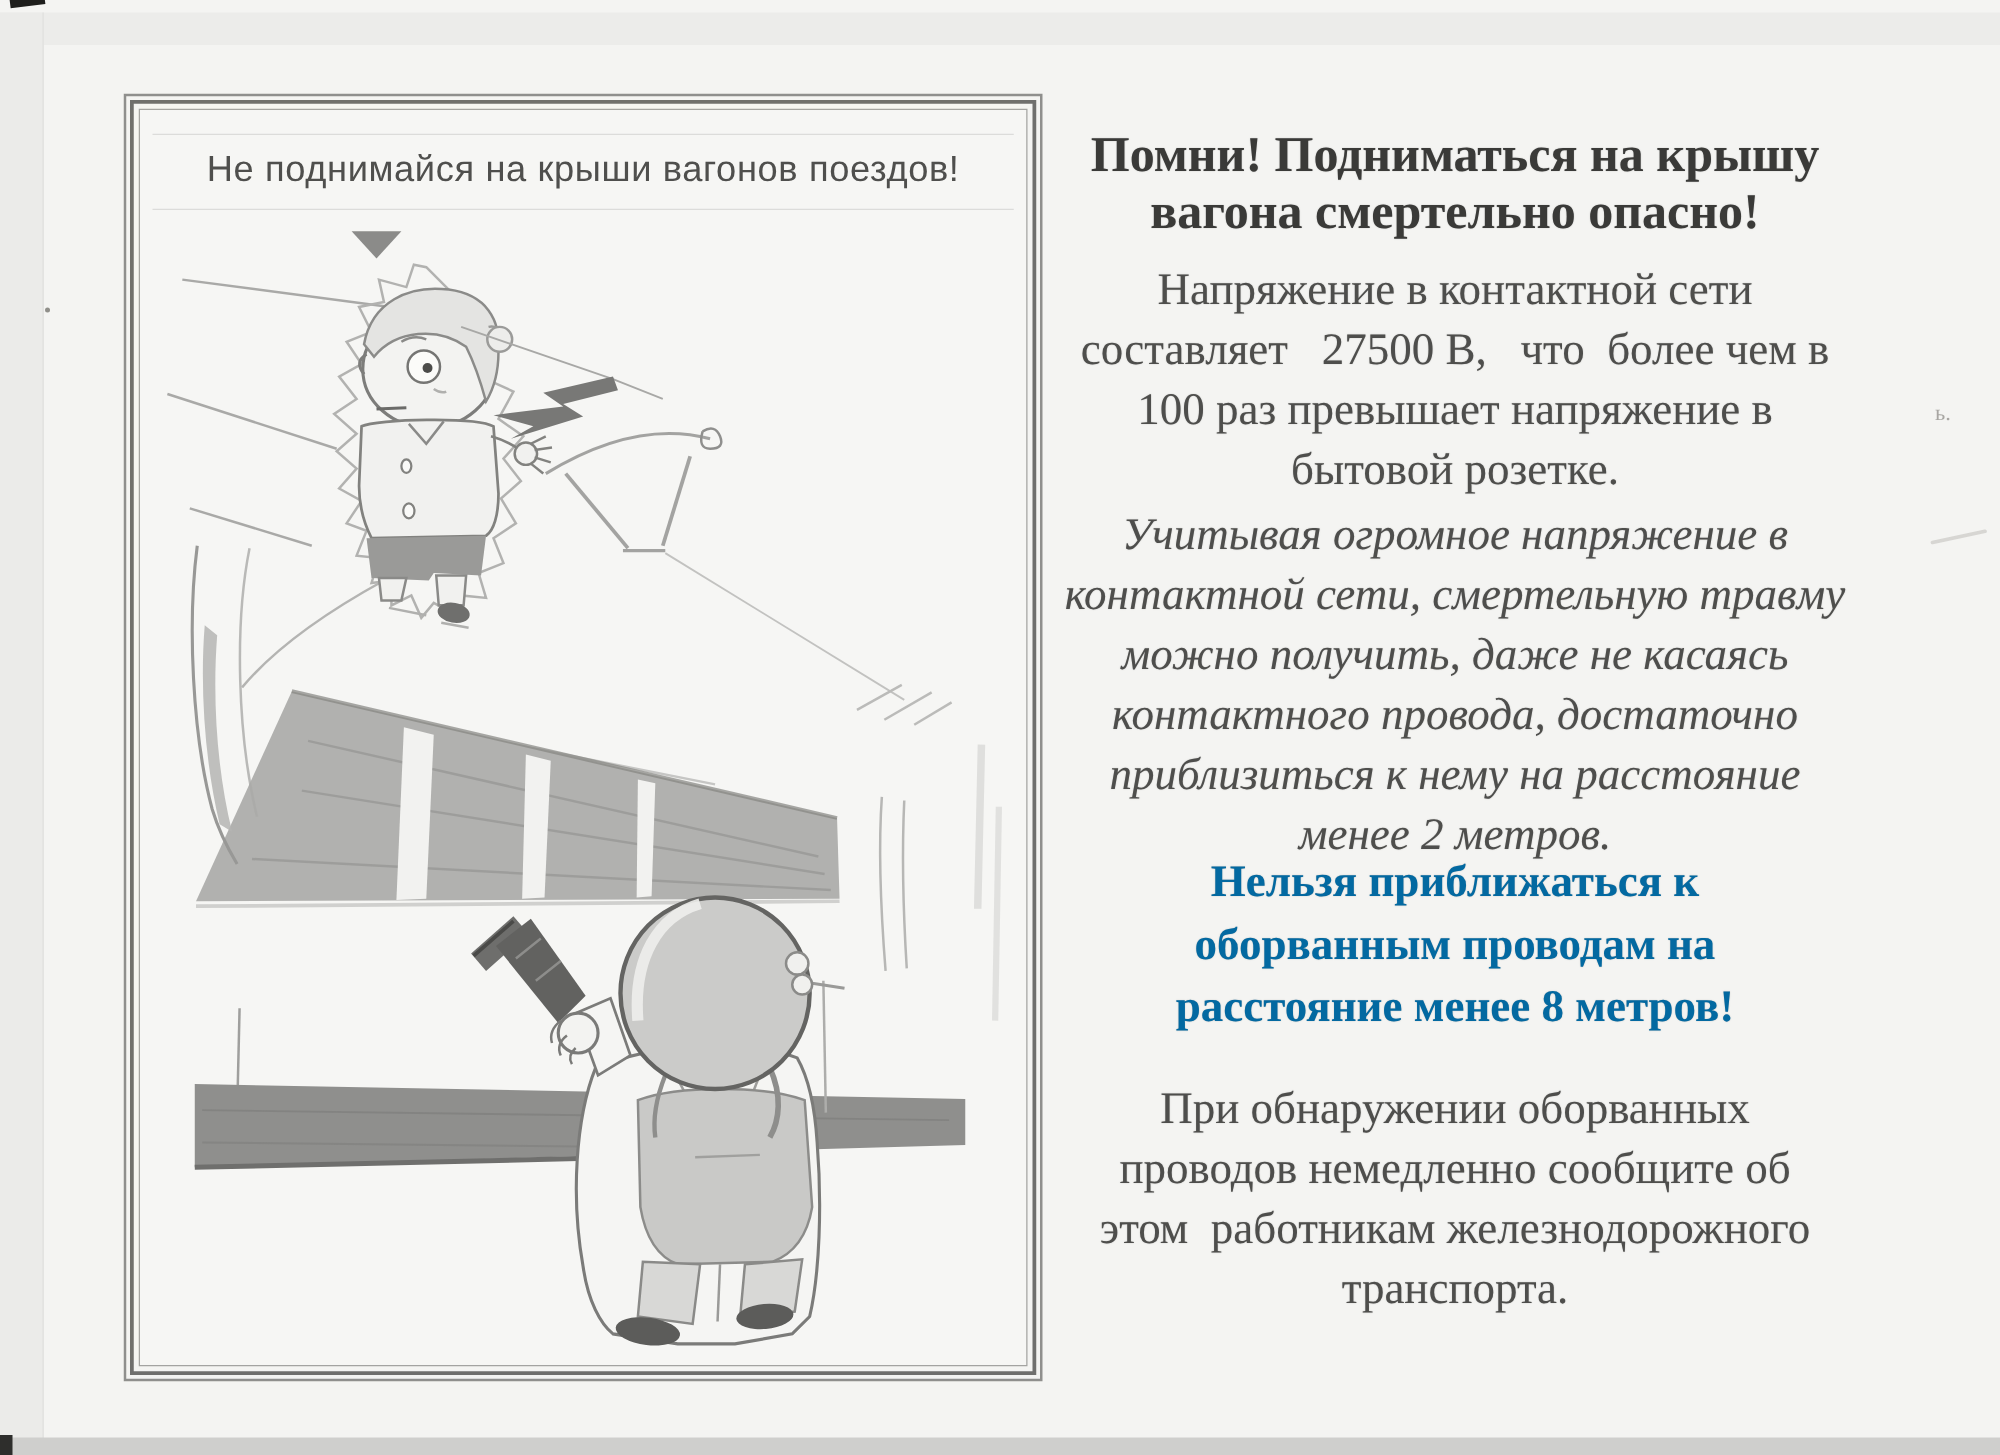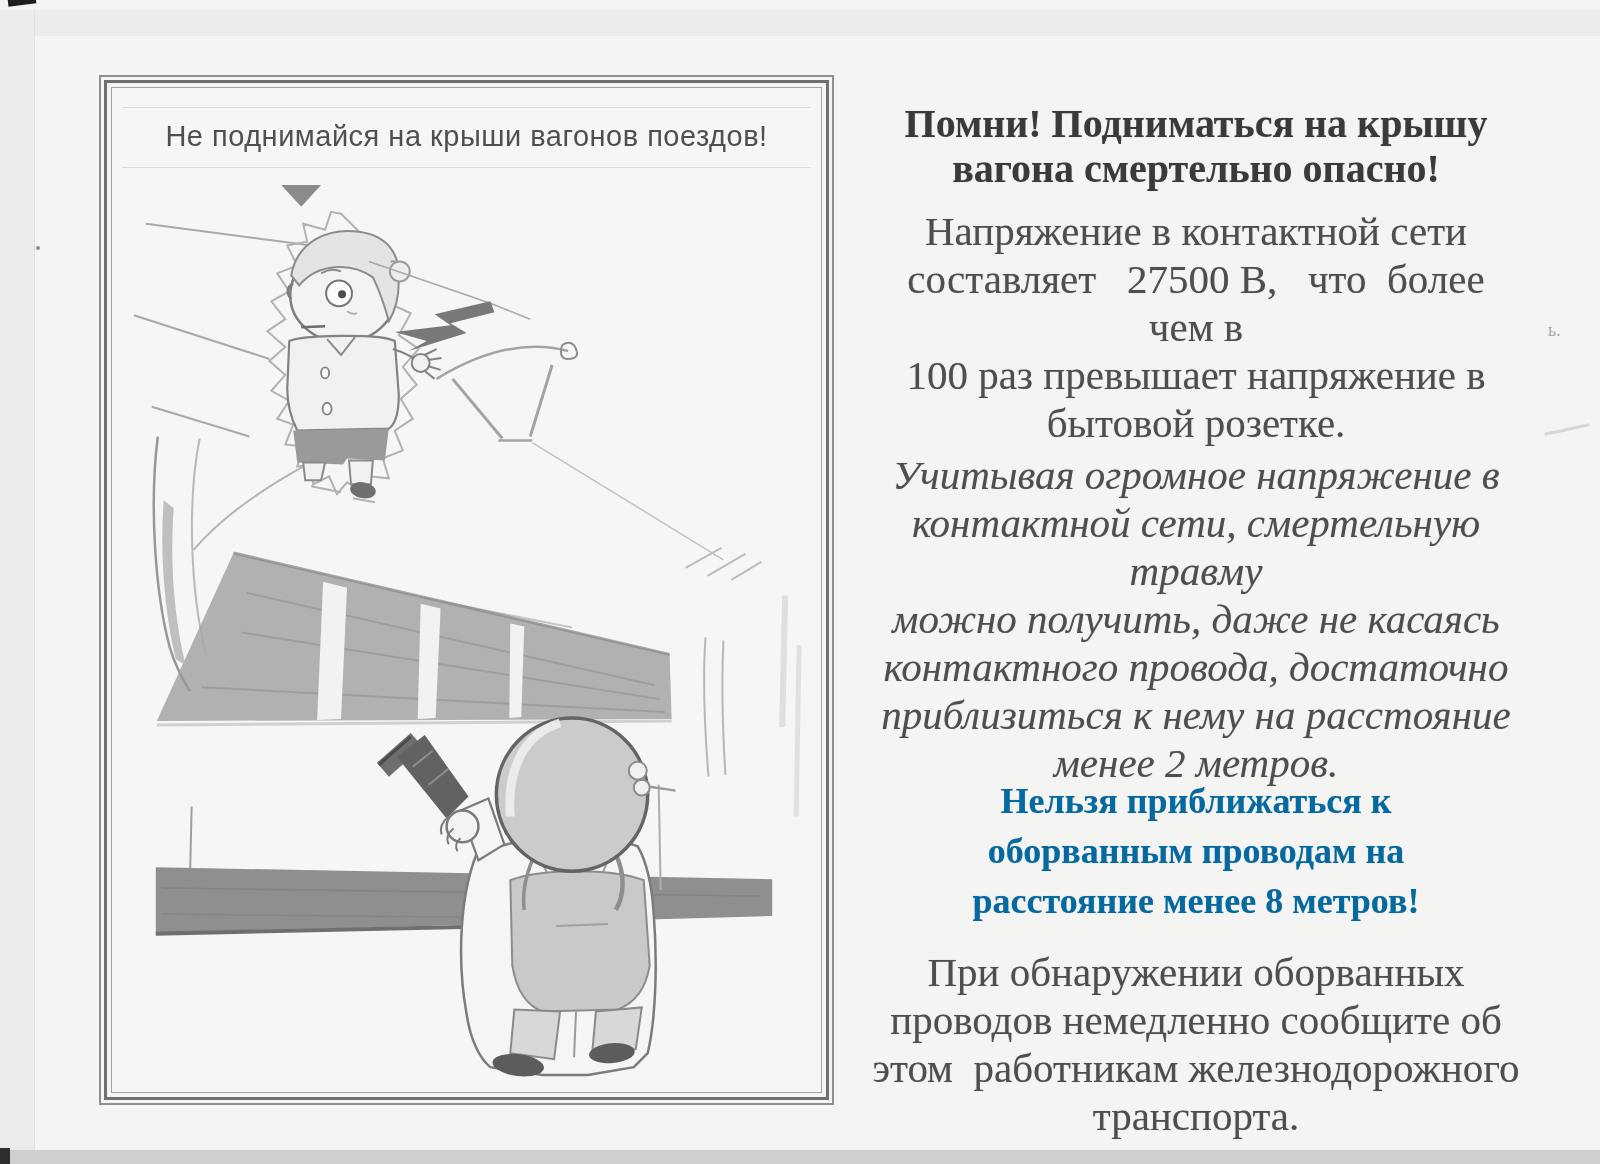--- a/index.html
+++ b/index.html
@@ -28,33 +28,33 @@
   .cap-rule.bot{top:79px;}
   .poster-caption{
     position:absolute;left:0;right:0;top:25px;height:46px;line-height:46px;
     text-align:center;font-family:"Liberation Sans",sans-serif;
     font-size:29px;color:#4f4f4d;letter-spacing:.5px;
   }
   .illustration{position:absolute;left:0;top:82px;width:100%;height:calc(100% - 84px);}
 
   
   .text-col{
-    position:absolute;left:872px;top:0;width:648px;text-align:center;
+    position:absolute;left:840px;top:0;width:648px;text-align:center;
     color:#4e4e4c;
     text-shadow:0 0 1px rgba(70,70,68,.35);
   }
   .ml{white-space:pre-wrap;}
   .text-col h1{
     margin:101px 0 0;font-weight:bold;font-size:40px;line-height:45px;color:#3a3a38;
   }
-  .para{font-size:41px;line-height:48px;margin:0;}
+  .para{font-size:36px;line-height:48px;margin:0;}
   .p1{margin-top:16px;}
   .p2{margin-top:4px;font-style:italic;}
   .p3{margin-top:-11px;font-weight:bold;font-size:36px;line-height:50px;color:#0369a1;}
-  .p4{margin-top:22px;}
+  .p4{margin-top:32px;}
 </style>
 </head>
 <body>
 
 <div class="scan-top"></div>
 <div class="scan-left"></div>
 <div class="scan-bottom"></div>
 <div class="scan-corner"></div>
 <div class="scan-dash"></div>
 <div class="scan-dot"></div>

